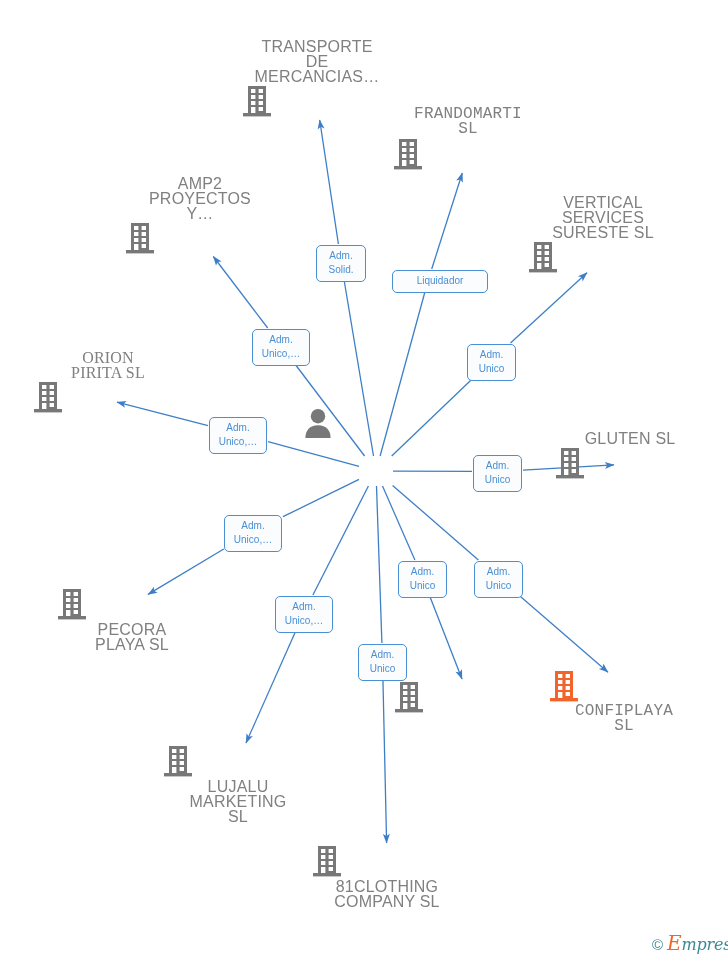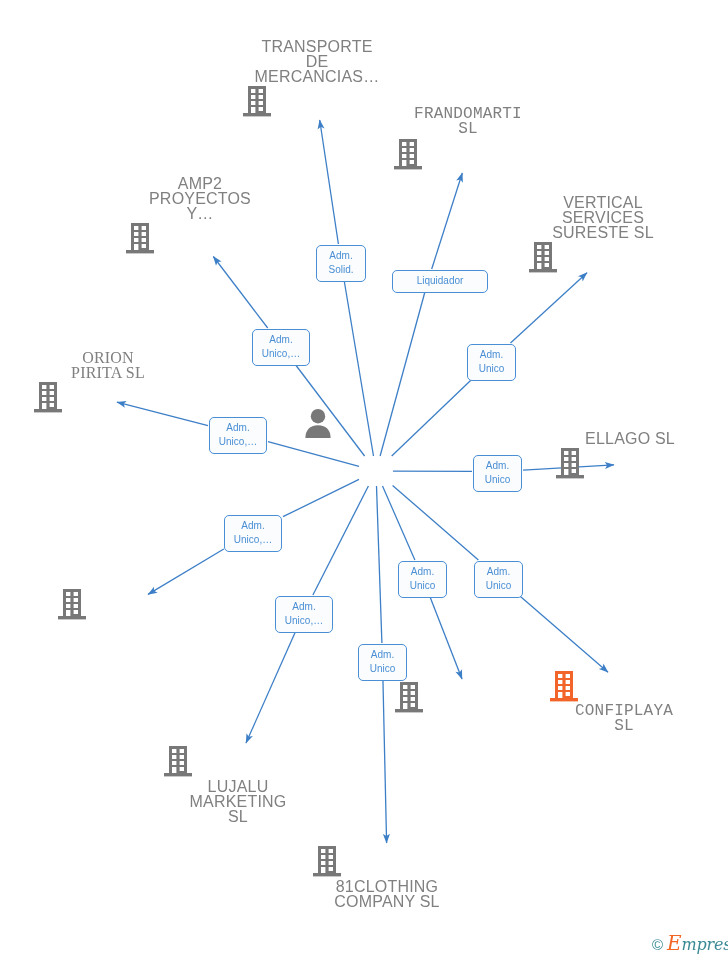--- a/index.html
+++ b/index.html
@@ -222,21 +222,21 @@
             <rect x="9" y="11" width="4.4" height="4" fill="#ffffff"></rect>
             <rect x="16.6" y="11" width="4.4" height="4" fill="#ffffff"></rect>
             <rect x="9" y="17" width="4.4" height="4" fill="#ffffff"></rect>
             <rect x="16.6" y="17" width="4.4" height="4" fill="#ffffff"></rect>
             <rect x="9" y="23" width="4.4" height="6" fill="#ffffff"></rect>
             <rect x="16.6" y="23" width="4.4" height="4" fill="#ffffff"></rect>
           </svg>
         </span>
       </div>
       <div class="node" style="top: 431px; left: 630px;">
-        <div class="node-caption">ELLAGO  SL</div>
+        <div class="node-caption">GLUTEN  SL</div>
         <span class="node-icon">
           <svg width="30" height="34" viewBox="0 0 30 34" aria-hidden="true">
             <rect x="6" y="2" width="18" height="27" fill="#787878"></rect>
             <rect x="1" y="29" width="28" height="3.4" fill="#787878"></rect>
             <rect x="9" y="5" width="4.4" height="4" fill="#ffffff"></rect>
             <rect x="16.6" y="5" width="4.4" height="4" fill="#ffffff"></rect>
             <rect x="9" y="11" width="4.4" height="4" fill="#ffffff"></rect>
             <rect x="16.6" y="11" width="4.4" height="4" fill="#ffffff"></rect>
             <rect x="9" y="17" width="4.4" height="4" fill="#ffffff"></rect>
             <rect x="16.6" y="17" width="4.4" height="4" fill="#ffffff"></rect>
@@ -253,20 +253,22 @@
             <rect x="9" y="5" width="4.4" height="4" fill="#ffffff"></rect>
             <rect x="16.6" y="5" width="4.4" height="4" fill="#ffffff"></rect>
             <rect x="9" y="11" width="4.4" height="4" fill="#ffffff"></rect>
             <rect x="16.6" y="11" width="4.4" height="4" fill="#ffffff"></rect>
             <rect x="9" y="17" width="4.4" height="4" fill="#ffffff"></rect>
             <rect x="16.6" y="17" width="4.4" height="4" fill="#ffffff"></rect>
             <rect x="9" y="23" width="4.4" height="6" fill="#ffffff"></rect>
             <rect x="16.6" y="23" width="4.4" height="4" fill="#ffffff"></rect>
           </svg>
         </span>
+        <div class="node-caption below">PECORA
+PLAYA  SL</div>
       </div>
       <div class="node" style="top: 669px; left: 624px; font-family: Liberation Mono, monospace;">
         <span class="node-icon">
           <svg width="30" height="34" viewBox="0 0 30 34" aria-hidden="true">
             <rect x="6" y="2" width="18" height="27" fill="#f2642a"></rect>
             <rect x="1" y="29" width="28" height="3.4" fill="#f2642a"></rect>
             <rect x="9" y="5" width="4.4" height="4" fill="#ffffff"></rect>
             <rect x="16.6" y="5" width="4.4" height="4" fill="#ffffff"></rect>
             <rect x="9" y="11" width="4.4" height="4" fill="#ffffff"></rect>
             <rect x="16.6" y="11" width="4.4" height="4" fill="#ffffff"></rect>

